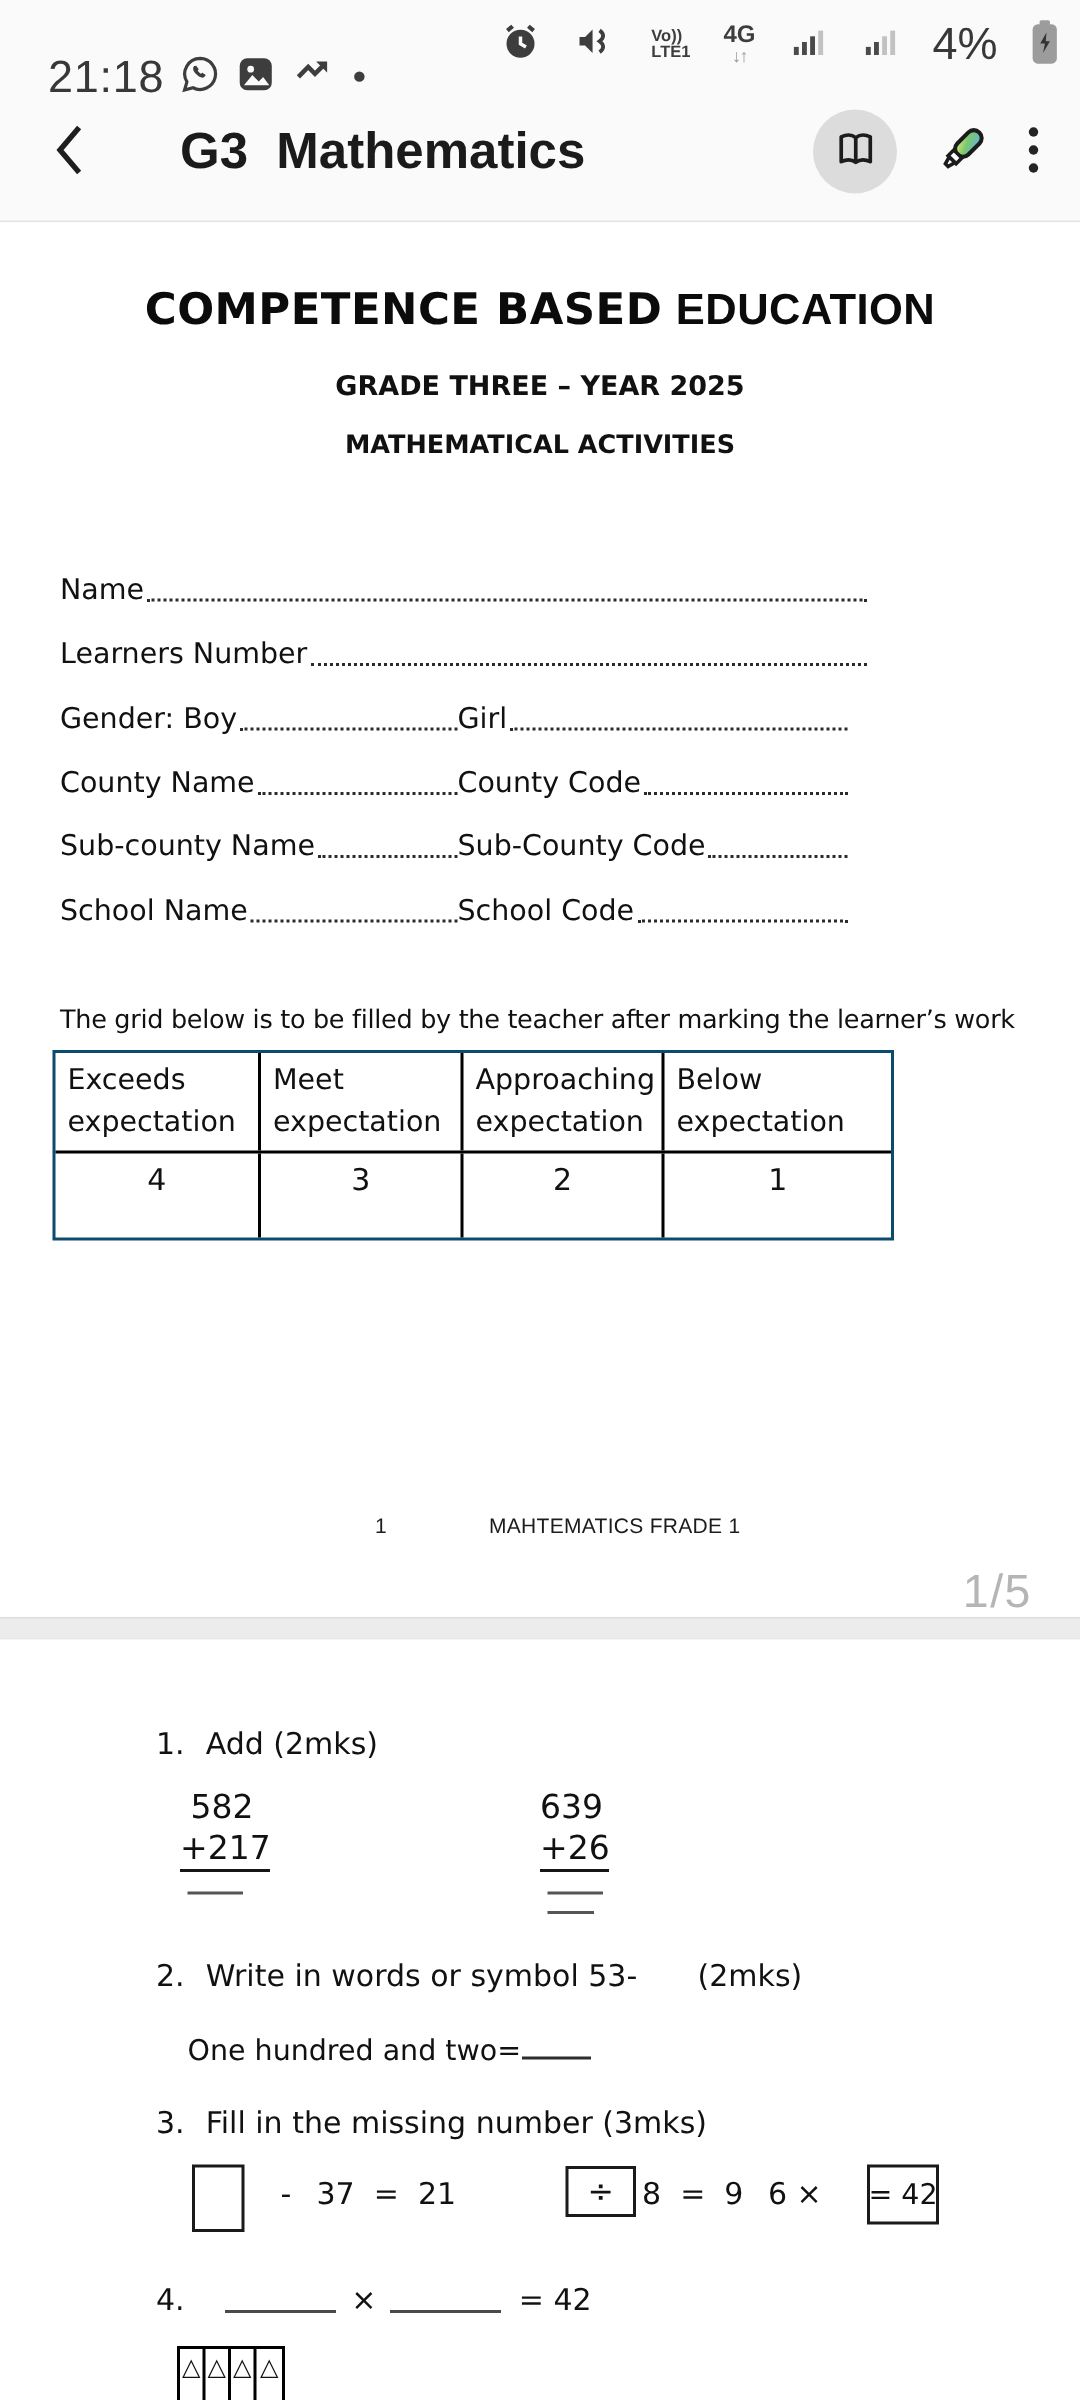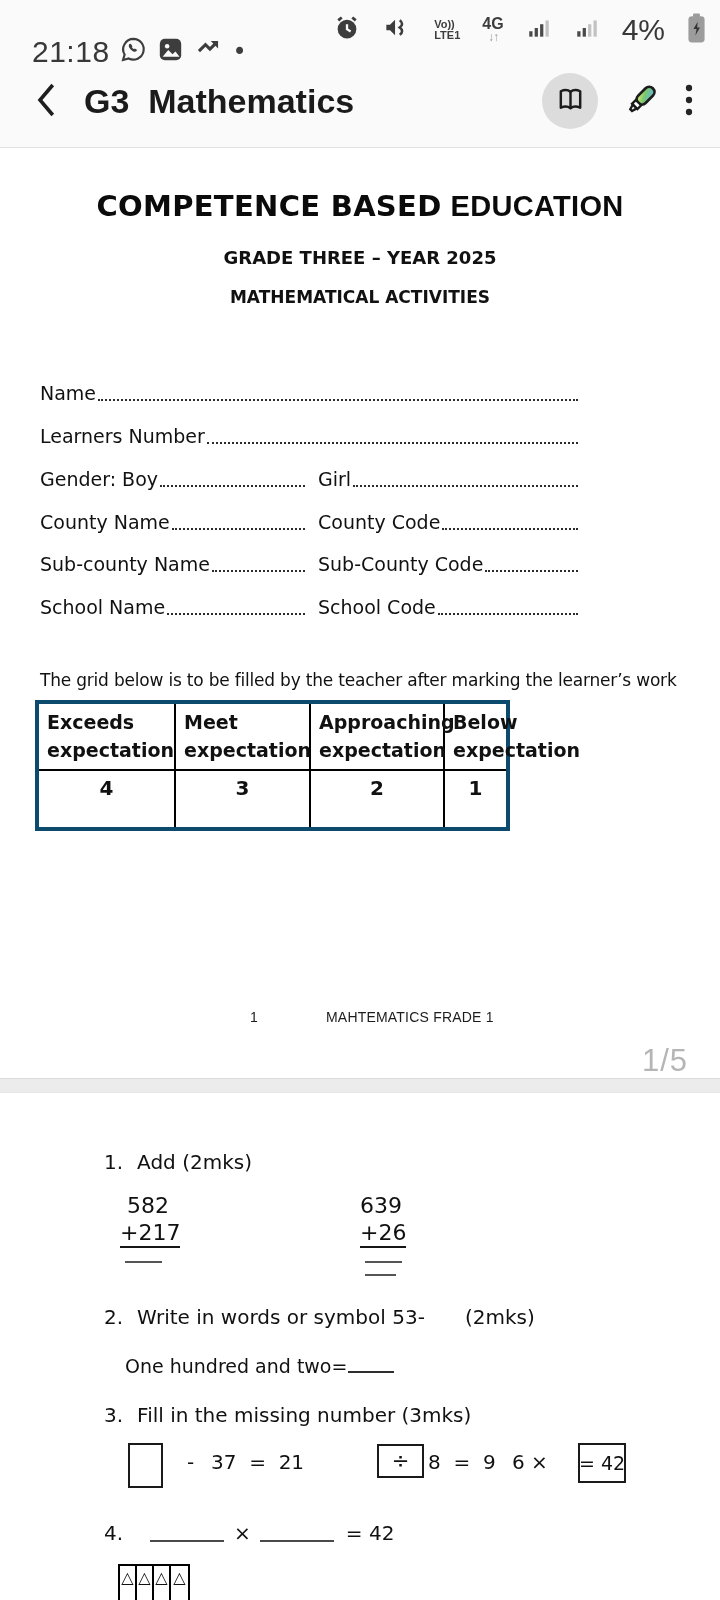--- a/index.html
+++ b/index.html
@@ -19,21 +19,21 @@
   .sb-right { display:flex; align-items:center; gap:22px; }
   .sb-dot { color:#3d3d3d; font-size:24px; line-height:10px; }
   .volte { font-family:"Liberation Sans", sans-serif; font-weight:bold; font-size:11px;
     line-height:11px; color:#3d3d3d; text-align:left; }
   .net4g { font-family:"Liberation Sans", sans-serif; font-weight:bold; color:#3d3d3d; text-align:center; }
   .net4g .g { font-size:16px; line-height:14px; display:block; }
   .net4g .arr { font-size:12px; line-height:12px; color:#9a9a9a; letter-spacing:-1px; display:block; }
   .sb-batt-pct { font-family:"Liberation Sans", sans-serif; font-size:30px; color:#383838; }
 
   
-  .app-bar { height:92px; display:flex; align-items:center; padding:0 26px 0 24px; }
+  .app-bar { height:92px; display:flex; align-items:center; padding:0 26px 0 24px;gap:36px; }
   .icon-btn { background:none; border:none; cursor:pointer; display:flex; align-items:center; justify-content:center; }
   .back-btn { width:44px; height:44px; margin-right:16px; }
   .ab-title { font-family:"Liberation Sans", sans-serif; font-size:34px; font-weight:600;
     color:#1b1b1b; white-space:pre; }
   .ab-actions { margin-left:auto; display:flex; align-items:center; gap:24px; }
   .circle-btn { width:56px; height:56px; border-radius:50%; background:#dcdcdc; }
 
   
   .doc { position:absolute; top:149px; left:0; width:720px; }
   .page1 { position:relative; width:720px; height:929px; background:#fff; }
@@ -47,29 +47,29 @@
   .h1-reg { font-family:"Liberation Sans", sans-serif; font-weight:bold; margin-left:9px; }
   .doc-sub1 { position:absolute; top:98px; left:0; width:100%; text-align:center;
     font-size:18px; font-weight:bold; }
   .doc-sub2 { position:absolute; top:138px; left:0; width:100%; text-align:center;
     font-size:17px; font-weight:bold; }
 
   .frow { position:absolute; left:40px; width:538px; display:flex; font-size:19px; }
   .fcell { display:flex; }
   .fcell.full { width:538px; }
   .fcell.half1 { width:265px; }
-  .fcell.half2 { width:260px; margin-left:13px; }
+  .fcell.half2 { width:260px; }
   .flabel { white-space:pre; }
   .fdots { flex:1; border-bottom:2px dotted #2b2b2b; margin:0 0 3px 2px; }
 
   .grid-note { position:absolute; left:40px; top:521px; font-size:17px;
     letter-spacing:-.2px; white-space:nowrap; }
 
-  .rubric { position:absolute; left:35px; top:551px; width:475px;
-    border:4px solid #0c4a6e;font-weight:bold; }
+  .rubric { position:absolute; left:35px; top:551px; width:561px;
+    border:2px solid #0c4a6e; }
   .rrow { display:grid; grid-template-columns:137px 135px 134px 1fr; }
   .rrow.head { border-bottom:2px solid #000; }
   .rcell { border-right:2px solid #000; padding:5px 8px; font-size:19px; line-height:1.45;
     min-height:62px; }
   .rrow .rcell:last-child { border-right:none; }
   .rrow.vals .rcell { min-height:56px; text-align:center; font-size:20px; padding-top:3px; }
 
   .p1-footer-num { position:absolute; left:250px; top:860px;
     font-family:"Liberation Sans", sans-serif; font-size:14px; color:#1c1c1c; }
   .p1-footer-txt { position:absolute; left:326px; top:860px;

